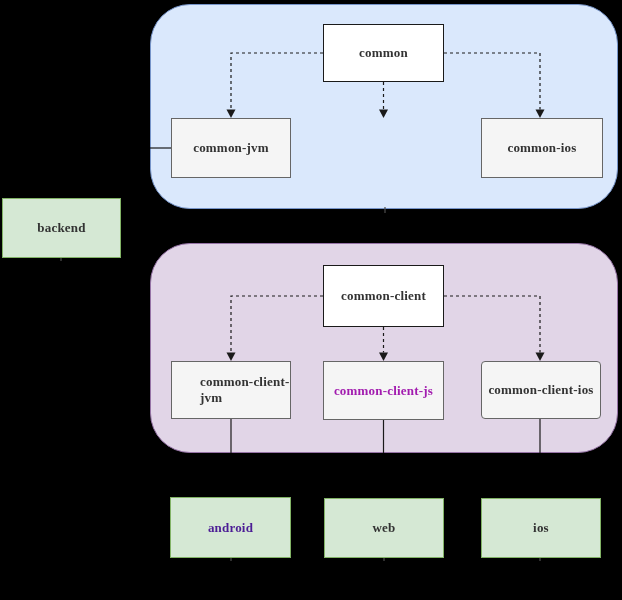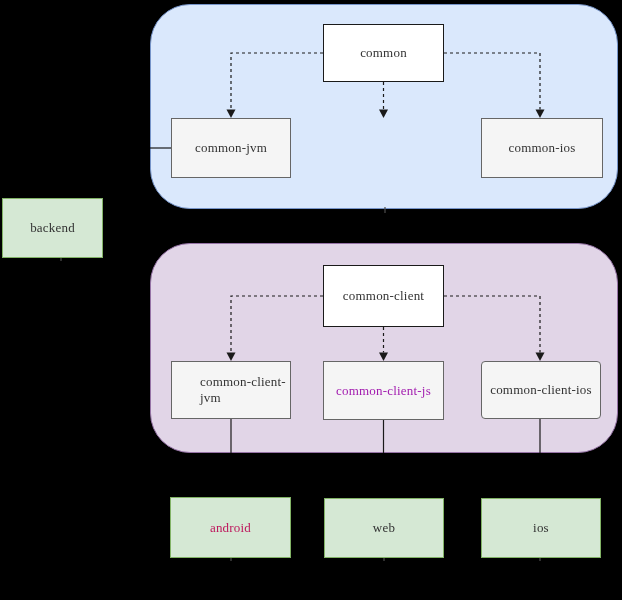--- a/index.html
+++ b/index.html
@@ -21,21 +21,21 @@
     font-size: 13px;
     color: #333333;
     letter-spacing: 0.2px;
   }
   .container-node { z-index: 1; }
   #edges-layer {
     position: absolute;
     left: 0; top: 0;
     z-index: 2;
   }
-  .box-node { z-index: 3; }
+  .box-node { z-index: 3; font-weight: bold; }
 </style>
 </head>
 <body>
 
 <div id="canvas">
 
   <div class="node container-node" style="left: 150px; top: 4px; width: 468px; height: 205px; background: rgb(218, 232, 252); border-color: rgb(118, 148, 201); border-radius: 40px; color: rgb(51, 51, 51);"></div>
   <div class="node container-node" style="left: 150px; top: 243px; width: 468px; height: 210px; background: rgb(225, 213, 231); border-color: rgb(150, 115, 166); border-radius: 40px; color: rgb(51, 51, 51);"></div>
 
   <svg id="edges-layer" width="622" height="600" viewBox="0 0 622 600">
@@ -64,36 +64,36 @@
 
   <div class="node box-node" style="left: 323px; top: 24px; width: 121px; height: 58px; background: rgb(255, 255, 255); border-color: rgb(26, 26, 26); border-radius: 0px; color: rgb(51, 51, 51);">
     <span>common</span>
   </div>
   <div class="node box-node" style="left: 171px; top: 118px; width: 120px; height: 60px; background: rgb(245, 245, 245); border-color: rgb(102, 102, 102); border-radius: 0px; color: rgb(51, 51, 51);">
     <span>common-jvm</span>
   </div>
   <div class="node box-node" style="left: 481px; top: 118px; width: 122px; height: 60px; background: rgb(245, 245, 245); border-color: rgb(102, 102, 102); border-radius: 0px; color: rgb(51, 51, 51);">
     <span>common-ios</span>
   </div>
-  <div class="node box-node" style="left: 2px; top: 198px; width: 101px; height: 60px; background: rgb(213, 232, 212); border-color: rgb(130, 179, 102); border-radius: 0px; color: rgb(51, 51, 51);">
+  <div class="node box-node" style="left: 2px; top: 198px; width: 119px; height: 60px; background: rgb(213, 232, 212); border-color: rgb(130, 179, 102); border-radius: 0px; color: rgb(51, 51, 51);">
     <span>backend</span>
   </div>
   <div class="node box-node" style="left: 323px; top: 265px; width: 121px; height: 62px; background: rgb(255, 255, 255); border-color: rgb(26, 26, 26); border-radius: 0px; color: rgb(51, 51, 51);">
     <span>common-client</span>
   </div>
   <div class="node box-node" style="left: 171px; top: 361px; width: 120px; height: 58px; background: rgb(245, 245, 245); border-color: rgb(102, 102, 102); border-radius: 0px; color: rgb(51, 51, 51); padding-left: 28px;">
     <span>common-client-jvm</span>
   </div>
   <div class="node box-node" style="left: 323px; top: 361px; width: 121px; height: 59px; background: rgb(245, 245, 245); border-color: rgb(102, 102, 102); border-radius: 0px; color: #a21caf;">
     <span>common-client-js</span>
   </div>
   <div class="node box-node" style="left: 481px; top: 361px; width: 120px; height: 58px; background: rgb(245, 245, 245); border-color: rgb(102, 102, 102); border-radius: 4px; color: rgb(51, 51, 51);">
     <span>common-client-ios</span>
   </div>
-  <div class="node box-node" style="left: 170px; top: 497px; width: 121px; height: 61px; background: rgb(213, 232, 212); border-color: rgb(130, 179, 102); border-radius: 0px; color: #be185d;">
+  <div class="node box-node" style="left: 170px; top: 497px; width: 121px; height: 61px; background: rgb(213, 232, 212); border-color: rgb(130, 179, 102); border-radius: 0px; color: #4c1d95;">
     <span>android</span>
   </div>
   <div class="node box-node" style="left: 324px; top: 498px; width: 120px; height: 60px; background: rgb(213, 232, 212); border-color: rgb(130, 179, 102); border-radius: 0px; color: rgb(51, 51, 51);">
     <span>web</span>
   </div>
   <div class="node box-node" style="left: 481px; top: 498px; width: 120px; height: 60px; background: rgb(213, 232, 212); border-color: rgb(130, 179, 102); border-radius: 0px; color: rgb(51, 51, 51);">
     <span>ios</span>
   </div>
 
 </div>

